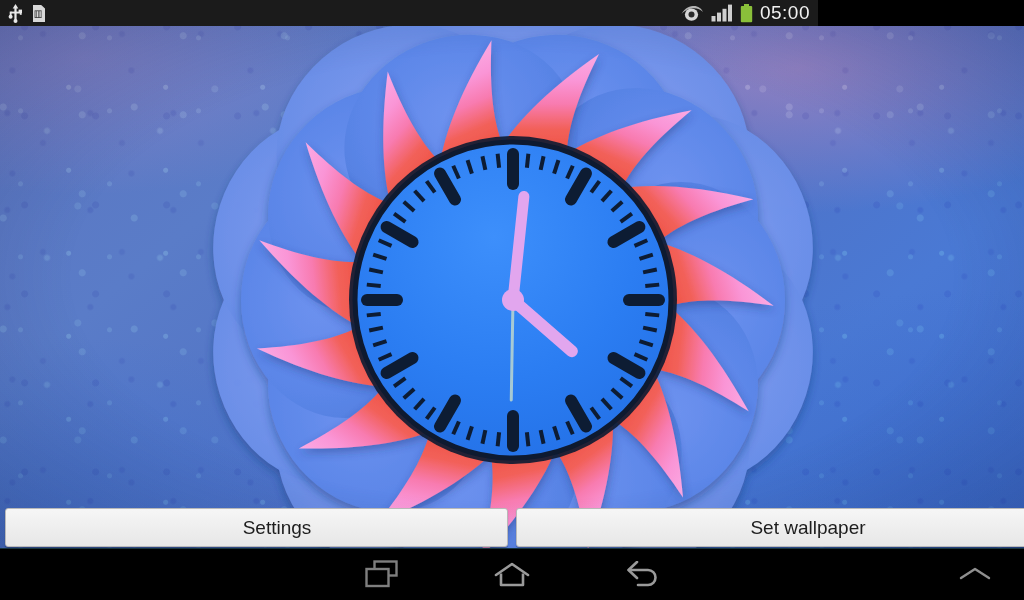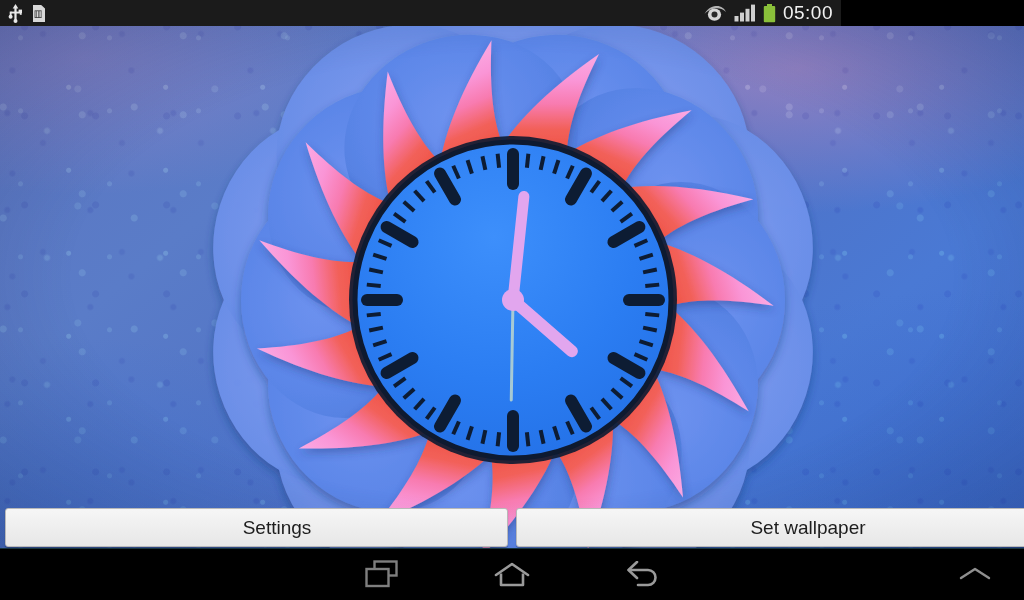--- a/index.html
+++ b/index.html
@@ -1,20 +1,20 @@
 <!DOCTYPE html>
 <html><head>
 <meta charset="utf-8">
 <style>
   html,body{margin:0;padding:0;background:#000;}
   body{width:1024px;height:600px;overflow:hidden;font-family:"Liberation Sans",sans-serif;}
   #screen{position:relative;width:1024px;height:600px;overflow:hidden;background:#000;}
 
   
-  #status-bar{position:absolute;left:0;top:0;width:818px;height:26px;background:#1b1b1b;z-index:40;padding-left:23px;}
+  #status-bar{position:absolute;left:0;top:0;width:818px;height:26px;background:#1b1b1b;z-index:40;}
   #status-left{position:absolute;left:8px;top:0;height:26px;display:flex;align-items:center;gap:8px;}
   #status-right{position:absolute;right:8px;top:0;height:26px;display:flex;align-items:center;gap:7px;}
   .sicon{display:block;}
   #clock-text{color:#f2f2f2;font-size:19px;letter-spacing:.5px;font-family:"Liberation Sans",sans-serif;}
 
   
   #wallpaper{position:absolute;left:0;top:26px;width:1024px;height:522px;overflow:hidden;z-index:10;}
   #wp-base{position:absolute;inset:0;
     background:
       radial-gradient(ellipse 55% 45% at 78% 8%, rgba(196,140,190,.55), rgba(196,140,190,0) 62%),

